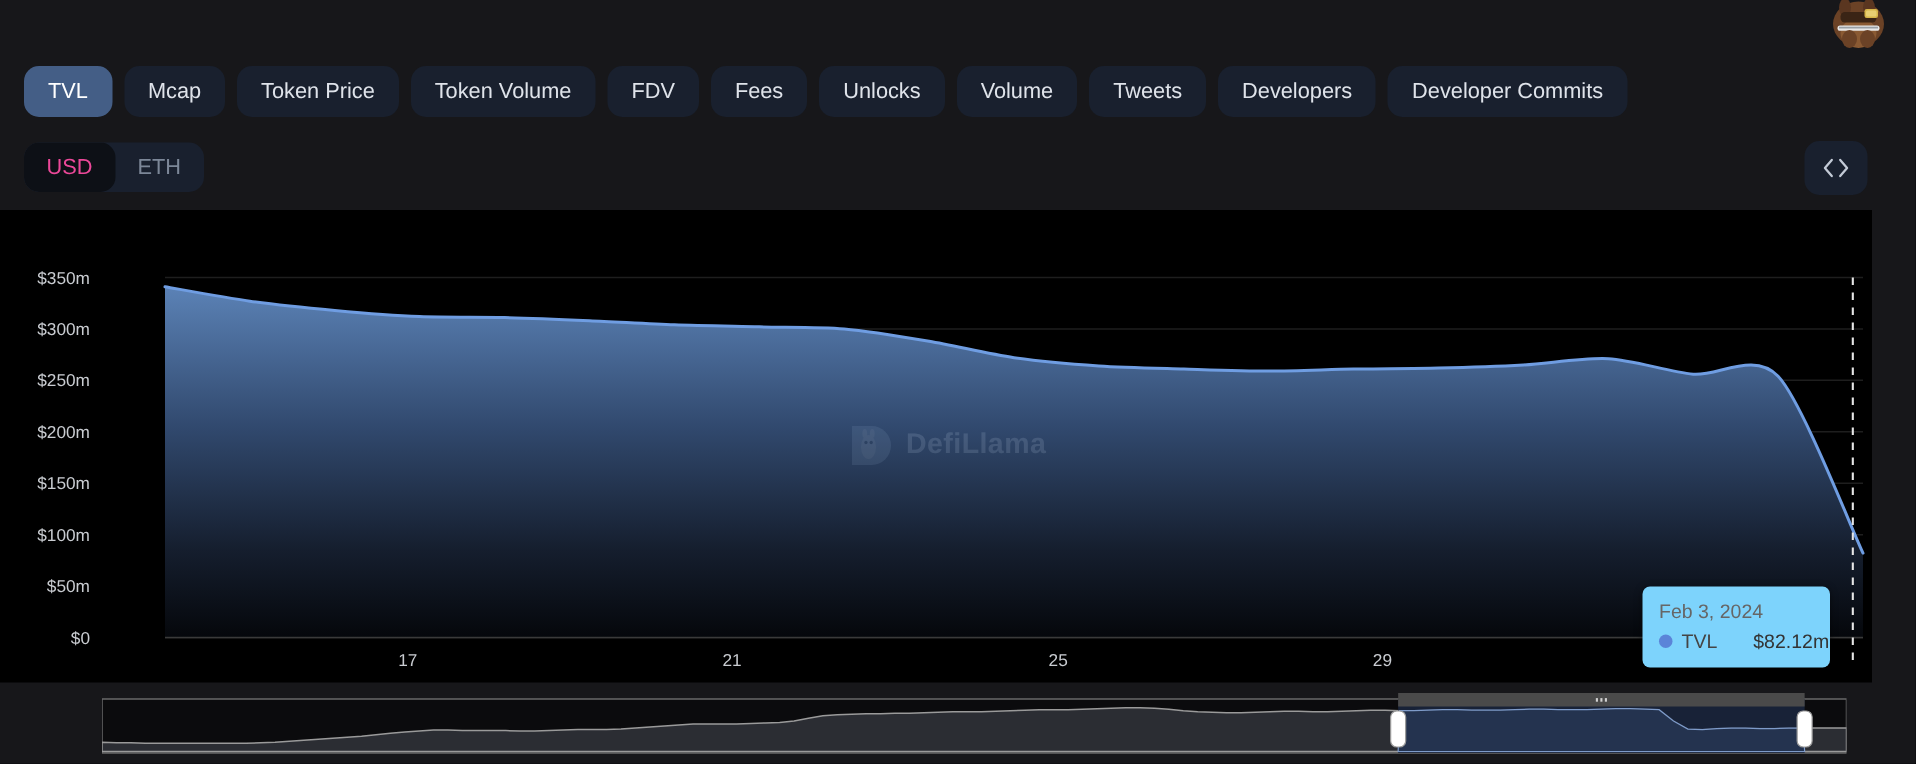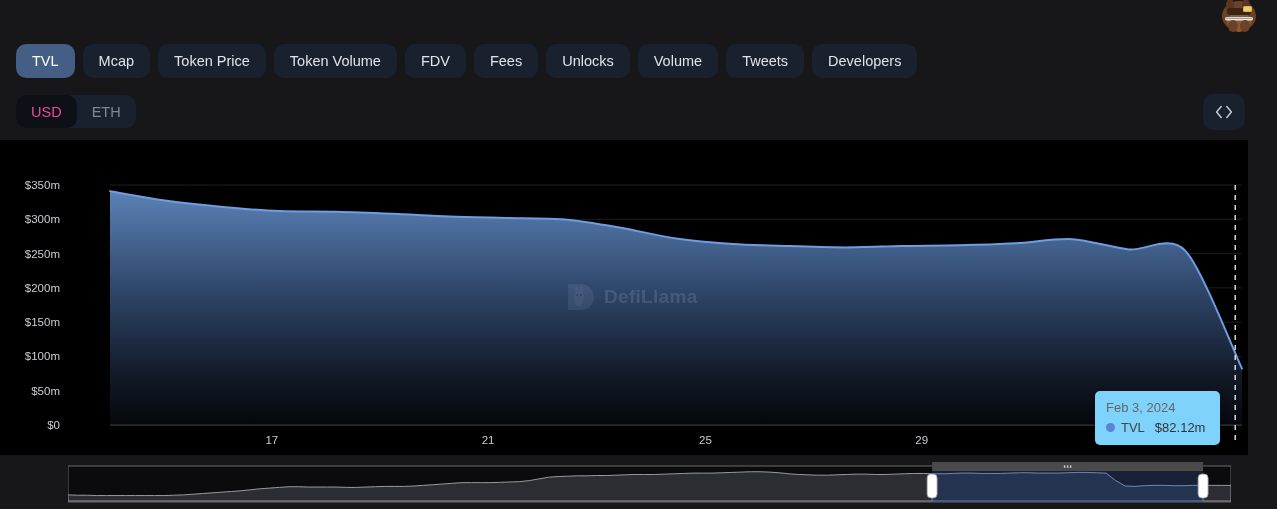--- a/index.html
+++ b/index.html
@@ -173,21 +173,21 @@
   }
   #tooltip-dot {
     width: 9px;
     height: 9px;
     border-radius: 50%;
     background: #5b84d8;
     margin-right: 6px;
     flex: none;
   }
   #tooltip-series { color: #444444; }
-  #tooltip-value { margin-left: 10px; color: #333333; }
+  #tooltip-value { margin-left: 24px; color: #333333; }
 
   
   #brush {
     position: absolute;
     top: 462px;
     left: 68px;
     width: 1163px;
     height: 44px;
   }
 </style>
@@ -214,20 +214,21 @@
   <button class="tab active">TVL</button>
   <button class="tab">Mcap</button>
   <button class="tab">Token Price</button>
   <button class="tab">Token Volume</button>
   <button class="tab">FDV</button>
   <button class="tab">Fees</button>
   <button class="tab">Unlocks</button>
   <button class="tab">Volume</button>
   <button class="tab">Tweets</button>
   <button class="tab">Developers</button>
+  <button class="tab">Developer Commits</button>
 </div>
 
 <div id="denom-toggle">
   <button class="denom active">USD</button>
   <button class="denom">ETH</button>
 </div>
 
 <button id="embed-btn">
   <svg width="18" height="14" viewBox="0 0 18 14">
     <path d="M6.2 1.6 L1.6 7 L6.2 12.4" fill="none" stroke="#c3cad6" stroke-width="1.5" stroke-linecap="round" stroke-linejoin="round"></path>

